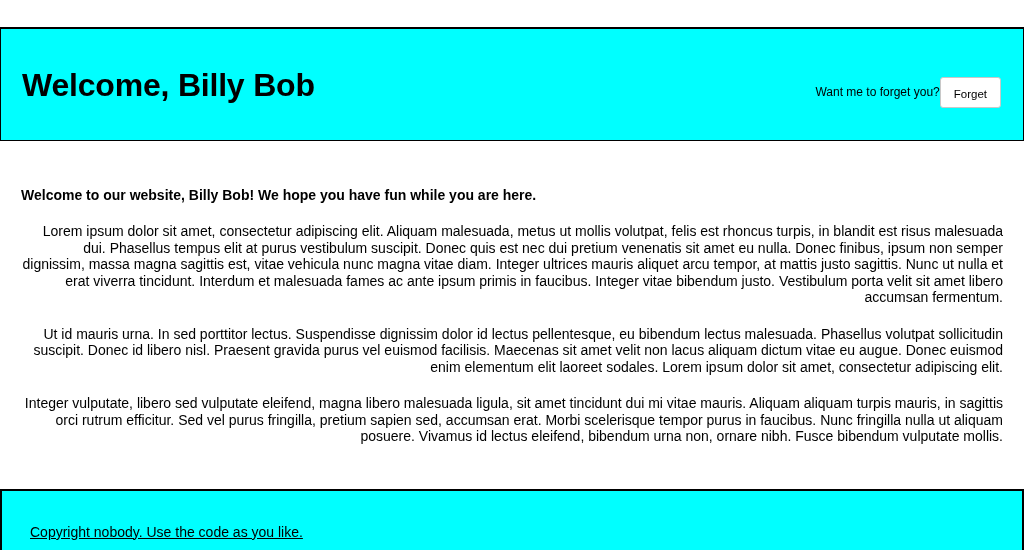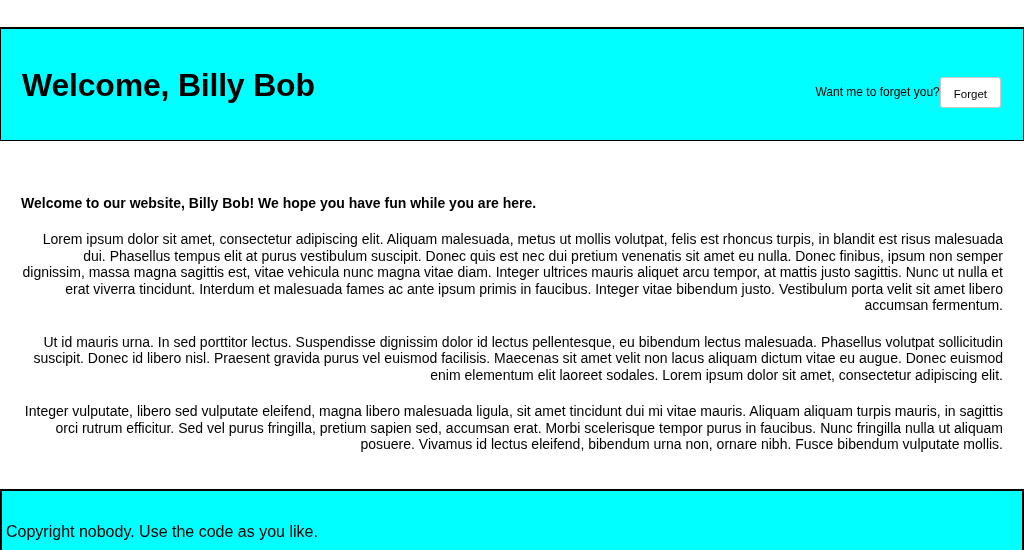--- a/index.html
+++ b/index.html
@@ -70,21 +70,21 @@
     border-radius: 3px;
     padding: 11px 13px 6px 13px;
     cursor: pointer;
     box-shadow: 0 0 0 0 transparent;
     white-space: nowrap;
   }
 
   
   .main-content {
     box-sizing: border-box;
-    padding: 12px 21px;
+    padding: 4px 21px;
     width: 1024px;
   }
 
   .intro-line {
     font-size: 14px;
     font-weight: bold;
     line-height: 1.15;
     margin: 0;
     padding-top: 42px;
     padding-bottom: 0;
@@ -106,23 +106,24 @@
     top: 462px;
     width: 1024px;
     height: 85px;
     background: #00ffff;
     border: 2px solid #000000;
     display: flex;
     align-items: center;
   }
 
   .footer-text {
-    font-size: 16px;
+    font-size: 14px;
     line-height: 1;
-    padding-left: 4px;
+    padding-left: 28px;
+    text-decoration: underline;
   }
 </style>
 </head>
 <body>
 
 <div class="page">
 
   <div class="site-header">
     <h1 class="header-title">Welcome, Billy Bob</h1>
 

